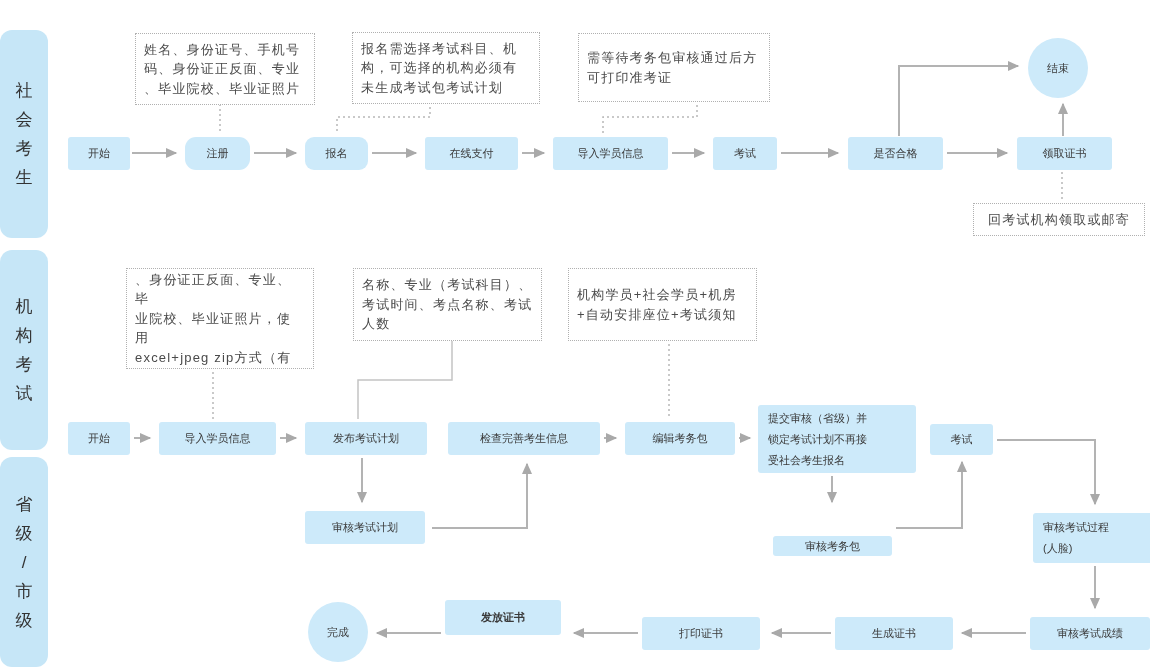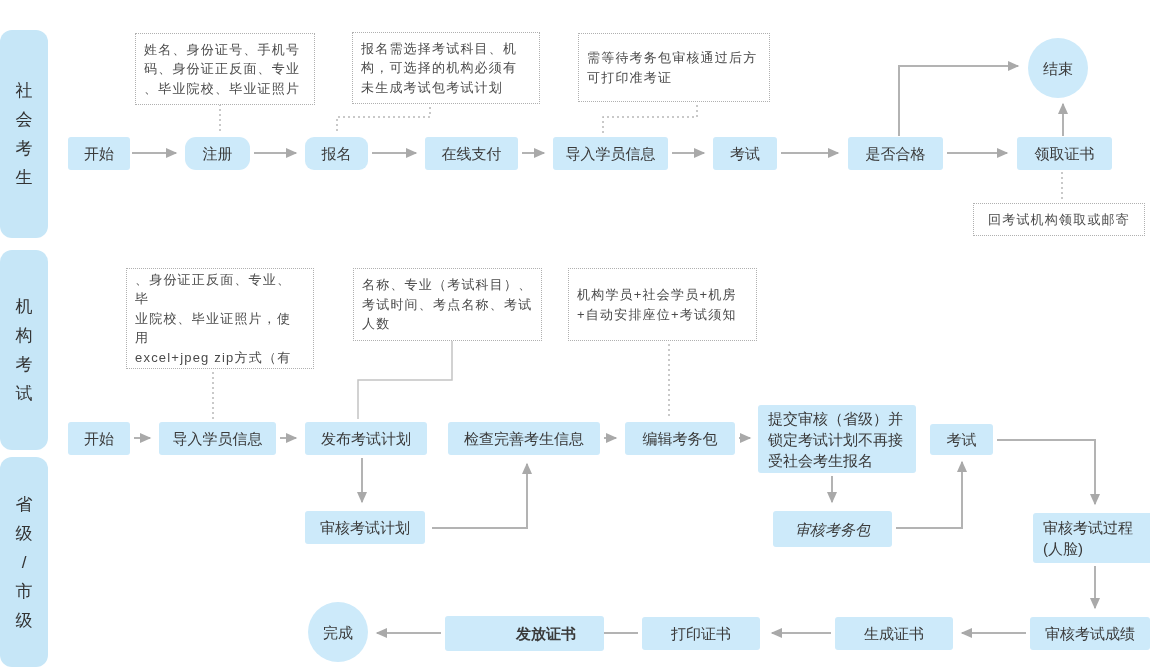--- a/index.html
+++ b/index.html
@@ -4,21 +4,21 @@
 <style>
   html,body{margin:0;padding:0;background:#fff;}
   .canvas{position:relative;width:1150px;height:670px;background:#ffffff;overflow:hidden;
           font-family:"Liberation Sans", sans-serif;color:#3a3a3a;}
   svg.wires{position:absolute;left:0;top:0;pointer-events:none;}
   .lane{position:absolute;left:0;width:48px;background:#c6e6f7;border-radius:12px;
         display:flex;align-items:center;justify-content:center;text-align:center;
         font-size:17px;line-height:29px;color:#333;white-space:pre-line;}
   .node{position:absolute;background:#cdeafa;border-radius:3px;
         display:flex;align-items:center;justify-content:center;text-align:center;
-        font-size:15px;line-height:21px;color:#3a3a3a;white-space:pre-line;}
+        font-size:11px;line-height:21px;color:#3a3a3a;white-space:pre-line;}
   .node.alignleft{justify-content:flex-start;text-align:left;padding-left:10px;}
   .node.circle{border-radius:50%;}
   .node.bold{font-weight:bold;}
   .note{position:absolute;background:#ffffff;border:1px dotted #b0b0b0;
         display:flex;align-items:center;
         font-size:13px;line-height:19.5px;letter-spacing:1.2px;color:#4a4a4a;
         padding:5px 8px;white-space:pre-line;overflow:hidden;box-sizing:border-box;}
   .note.center{justify-content:center;text-align:center;}
 </style>
 </head>
@@ -117,22 +117,22 @@
 业院校、毕业证照片，使用
 excel+jpeg zip方式（有补考
 的影像</div>
   <div class="note" style="left:353px;top:268px;width:189px;height:73px;">名称、专业（考试科目）、
 考试时间、考点名称、考试
 人数</div>
   <div class="note" style="left:568px;top:268px;width:189px;height:73px;">机构学员+社会学员+机房
 +自动安排座位+考试须知</div>
 
   <div class="node" style="left:305px;top:511px;width:120px;height:33px;">审核考试计划</div>
-  <div class="node" style="left:773px;top:511px;width:119px;height:36px;font-style:italic;">审核考务包</div>
+  <div class="node" style="left:773px;top:536px;width:119px;height:20px;">审核考务包</div>
   <div class="node alignleft" style="left:1033px;top:513px;width:117px;height:50px;">审核考试过程
 (人脸)</div>
   <div class="node" style="left:1030px;top:617px;width:120px;height:33px;">审核考试成绩</div>
   <div class="node" style="left:835px;top:617px;width:118px;height:33px;">生成证书</div>
   <div class="node" style="left:642px;top:617px;width:118px;height:33px;">打印证书</div>
-  <div class="node bold" style="left:445px;top:616px;width:116px;height:35px;padding-left:43px;">发放证书</div>
+  <div class="node bold" style="left:445px;top:600px;width:116px;height:35px;">发放证书</div>
   <div class="node circle" style="left:308px;top:602px;width:60px;height:60px;">完成</div>
 
 </div>
 
 </body></html>

